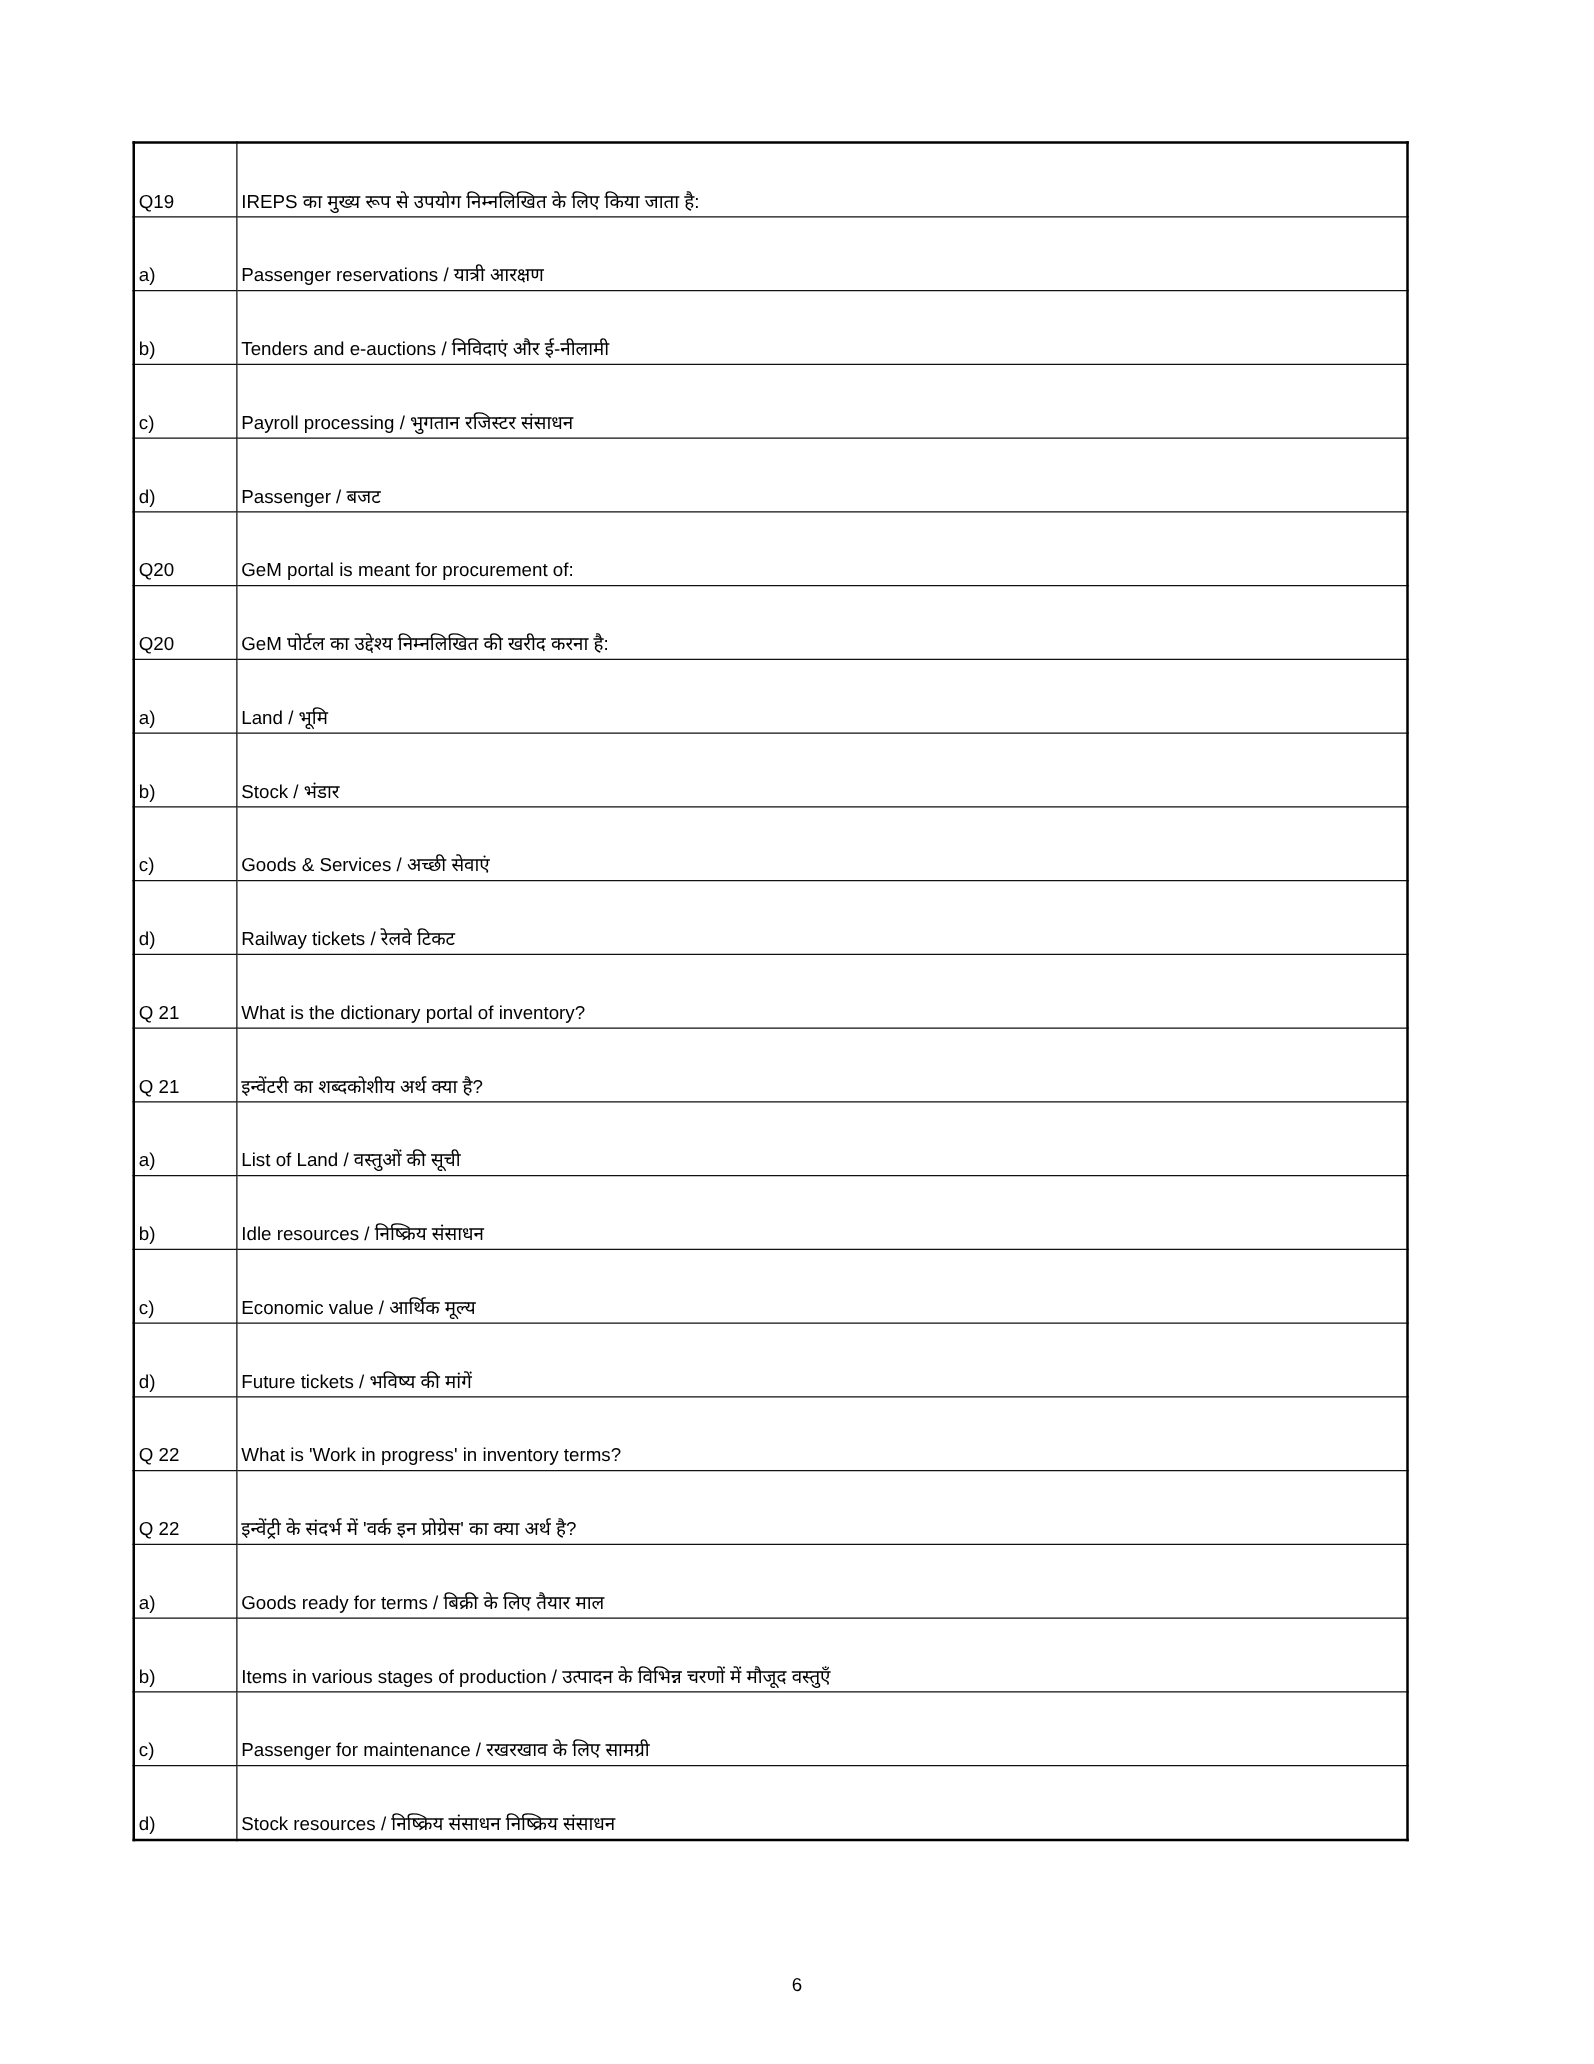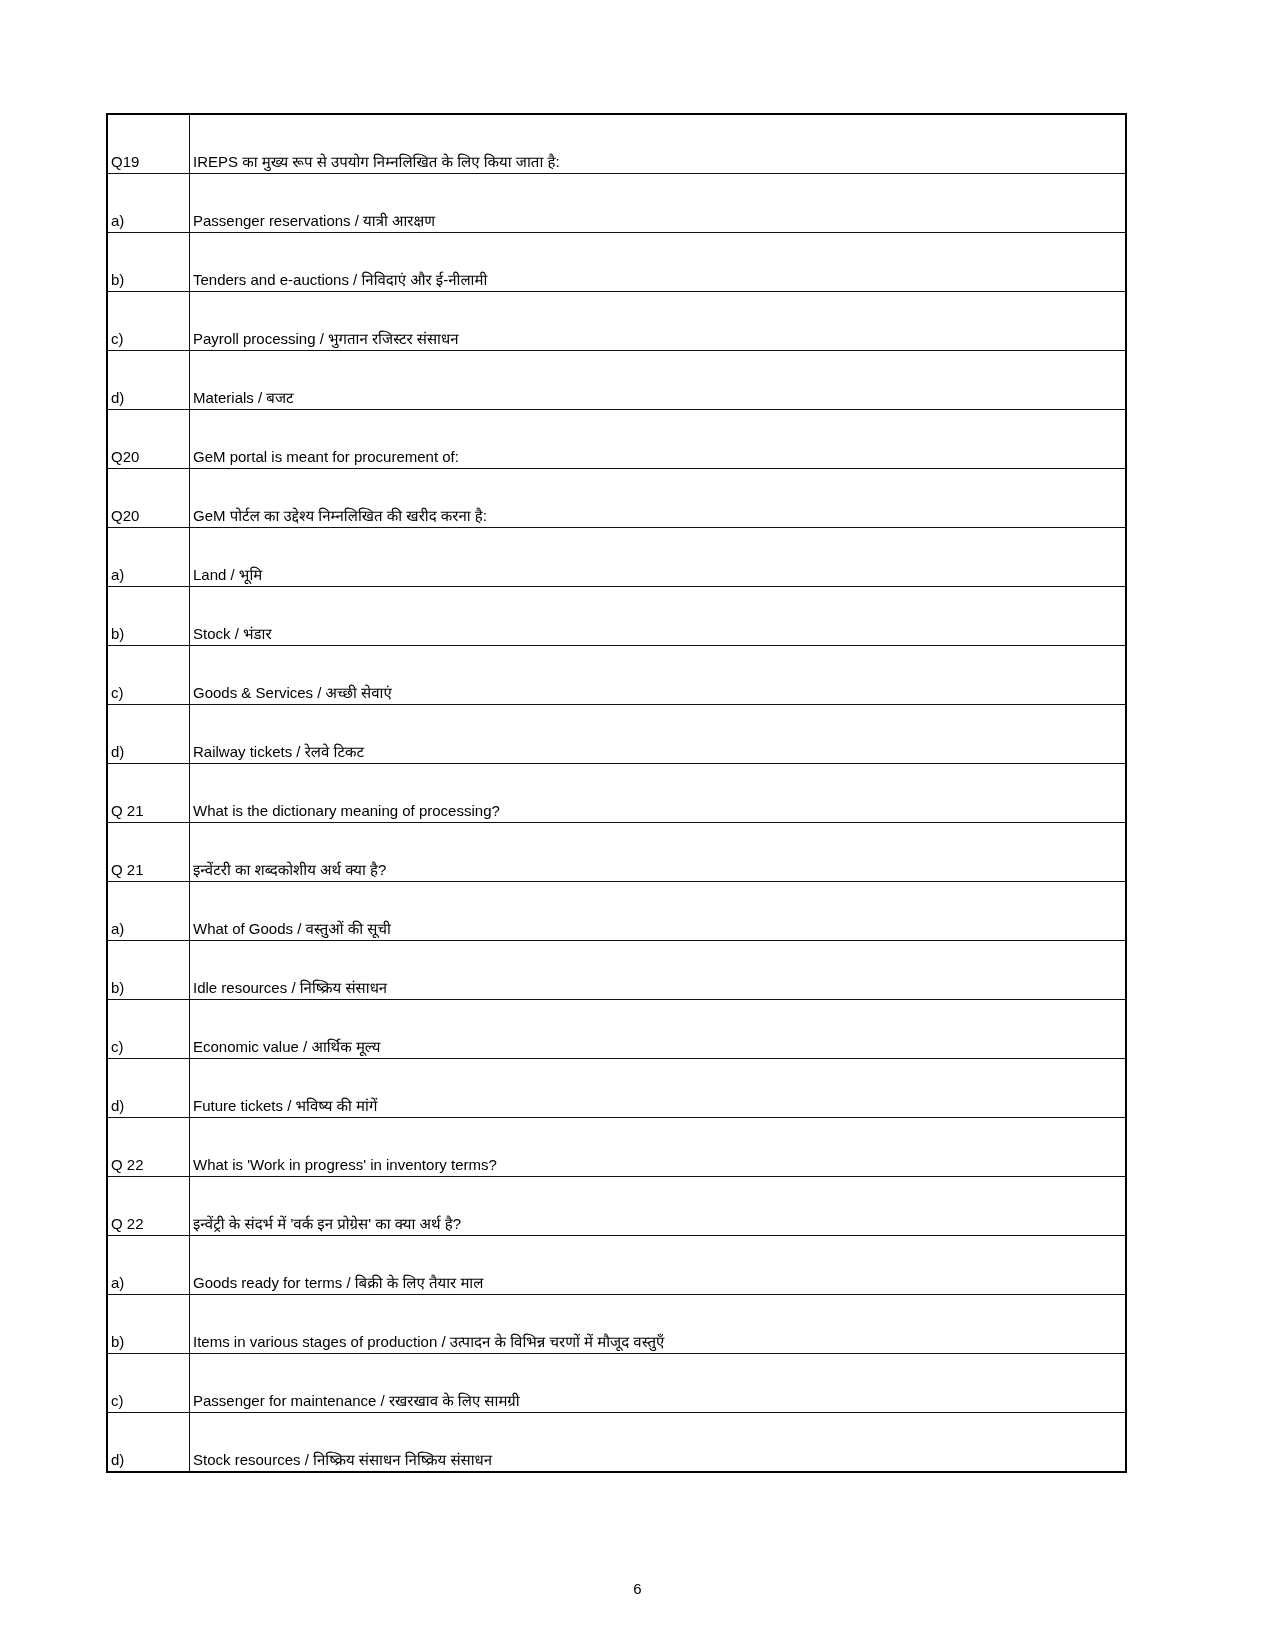--- a/index.html
+++ b/index.html
@@ -40,21 +40,21 @@
       <tr>
           <td class="num">b)</td>
           <td class="text">Tenders and e-auctions / निविदाएं और ई-नीलामी</td>
         </tr>
       <tr>
           <td class="num">c)</td>
           <td class="text">Payroll processing / भुगतान रजिस्टर संसाधन</td>
         </tr>
       <tr>
           <td class="num">d)</td>
-          <td class="text">Materials / बजट</td>
+          <td class="text">Passenger / बजट</td>
         </tr>
       <tr>
           <td class="num">Q20</td>
           <td class="text">GeM portal is meant for procurement of:</td>
         </tr>
       <tr>
           <td class="num">Q20</td>
           <td class="text">GeM पोर्टल का उद्देश्य निम्नलिखित की खरीद करना है:</td>
         </tr>
       <tr>
@@ -68,29 +68,29 @@
       <tr>
           <td class="num">c)</td>
           <td class="text">Goods &amp; Services / अच्छी सेवाएं</td>
         </tr>
       <tr>
           <td class="num">d)</td>
           <td class="text">Railway tickets / रेलवे टिकट</td>
         </tr>
       <tr>
           <td class="num">Q 21</td>
-          <td class="text">What is the dictionary meaning of processing?</td>
+          <td class="text">What is the dictionary portal of inventory?</td>
         </tr>
       <tr>
           <td class="num">Q 21</td>
           <td class="text">इन्वेंटरी का शब्दकोशीय अर्थ क्या है?</td>
         </tr>
       <tr>
           <td class="num">a)</td>
-          <td class="text">What of Goods / वस्तुओं की सूची</td>
+          <td class="text">List of Land / वस्तुओं की सूची</td>
         </tr>
       <tr>
           <td class="num">b)</td>
           <td class="text">Idle resources / निष्क्रिय संसाधन</td>
         </tr>
       <tr>
           <td class="num">c)</td>
           <td class="text">Economic value / आर्थिक मूल्य</td>
         </tr>
       <tr>

